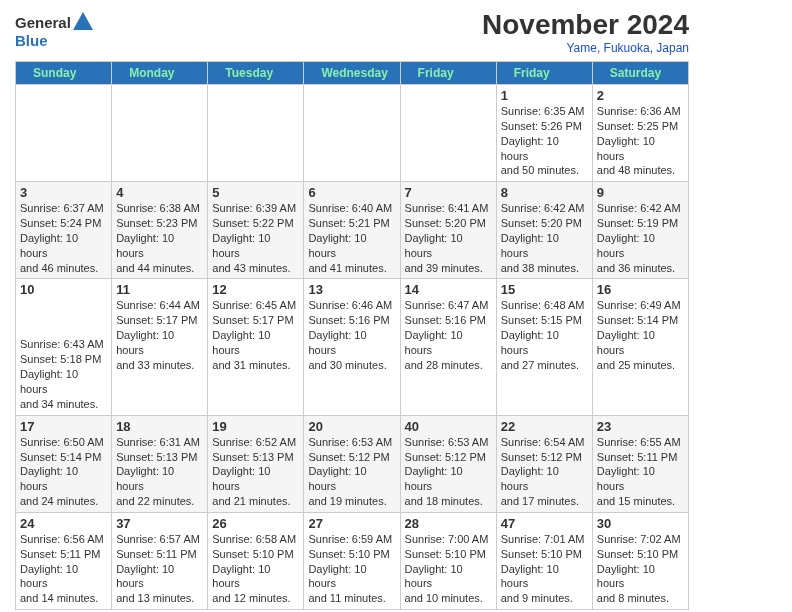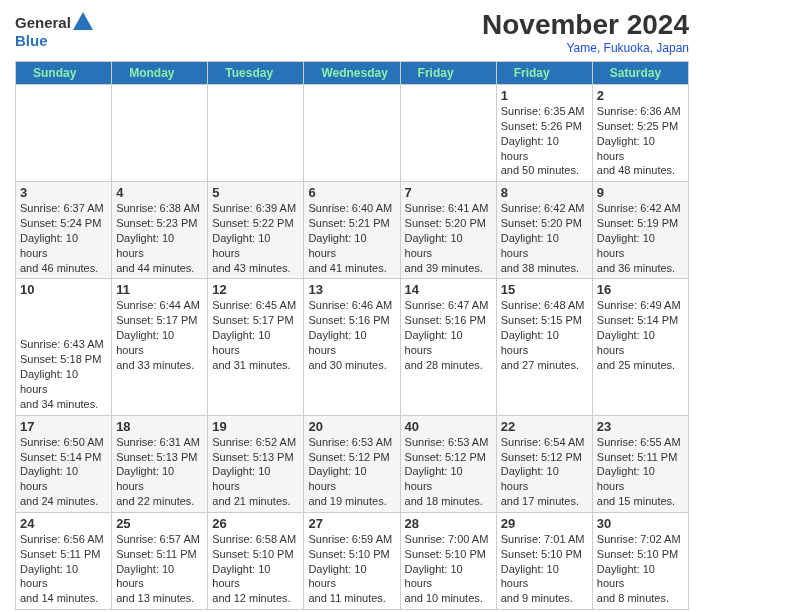--- a/index.html
+++ b/index.html
@@ -289,21 +289,21 @@
         </tr>
         <tr>
           <td>
             <span class="day-number">24</span>
             <div class="day-info" style="white-space: pre-line;">Sunrise: 6:56 AM
 Sunset: 5:11 PM
 Daylight: 10 hours
 and 14 minutes.</div>
           </td>
           <td>
-            <span class="day-number">25</span>
+            <span class="day-number">37</span>
             <div class="day-info" style="white-space: pre-line;">Sunrise: 6:57 AM
 Sunset: 5:11 PM
 Daylight: 10 hours
 and 13 minutes.</div>
           </td>
           <td>
             <span class="day-number">26</span>
             <div class="day-info" style="white-space: pre-line;">Sunrise: 6:58 AM
 Sunset: 5:10 PM
 Daylight: 10 hours
@@ -317,21 +317,21 @@
 and 11 minutes.</div>
           </td>
           <td>
             <span class="day-number">28</span>
             <div class="day-info" style="white-space: pre-line;">Sunrise: 7:00 AM
 Sunset: 5:10 PM
 Daylight: 10 hours
 and 10 minutes.</div>
           </td>
           <td>
-            <span class="day-number">29</span>
+            <span class="day-number">47</span>
             <div class="day-info" style="white-space: pre-line;">Sunrise: 7:01 AM
 Sunset: 5:10 PM
 Daylight: 10 hours
 and 9 minutes.</div>
           </td>
           <td>
             <span class="day-number">30</span>
             <div class="day-info" style="white-space: pre-line;">Sunrise: 7:02 AM
 Sunset: 5:10 PM
 Daylight: 10 hours

